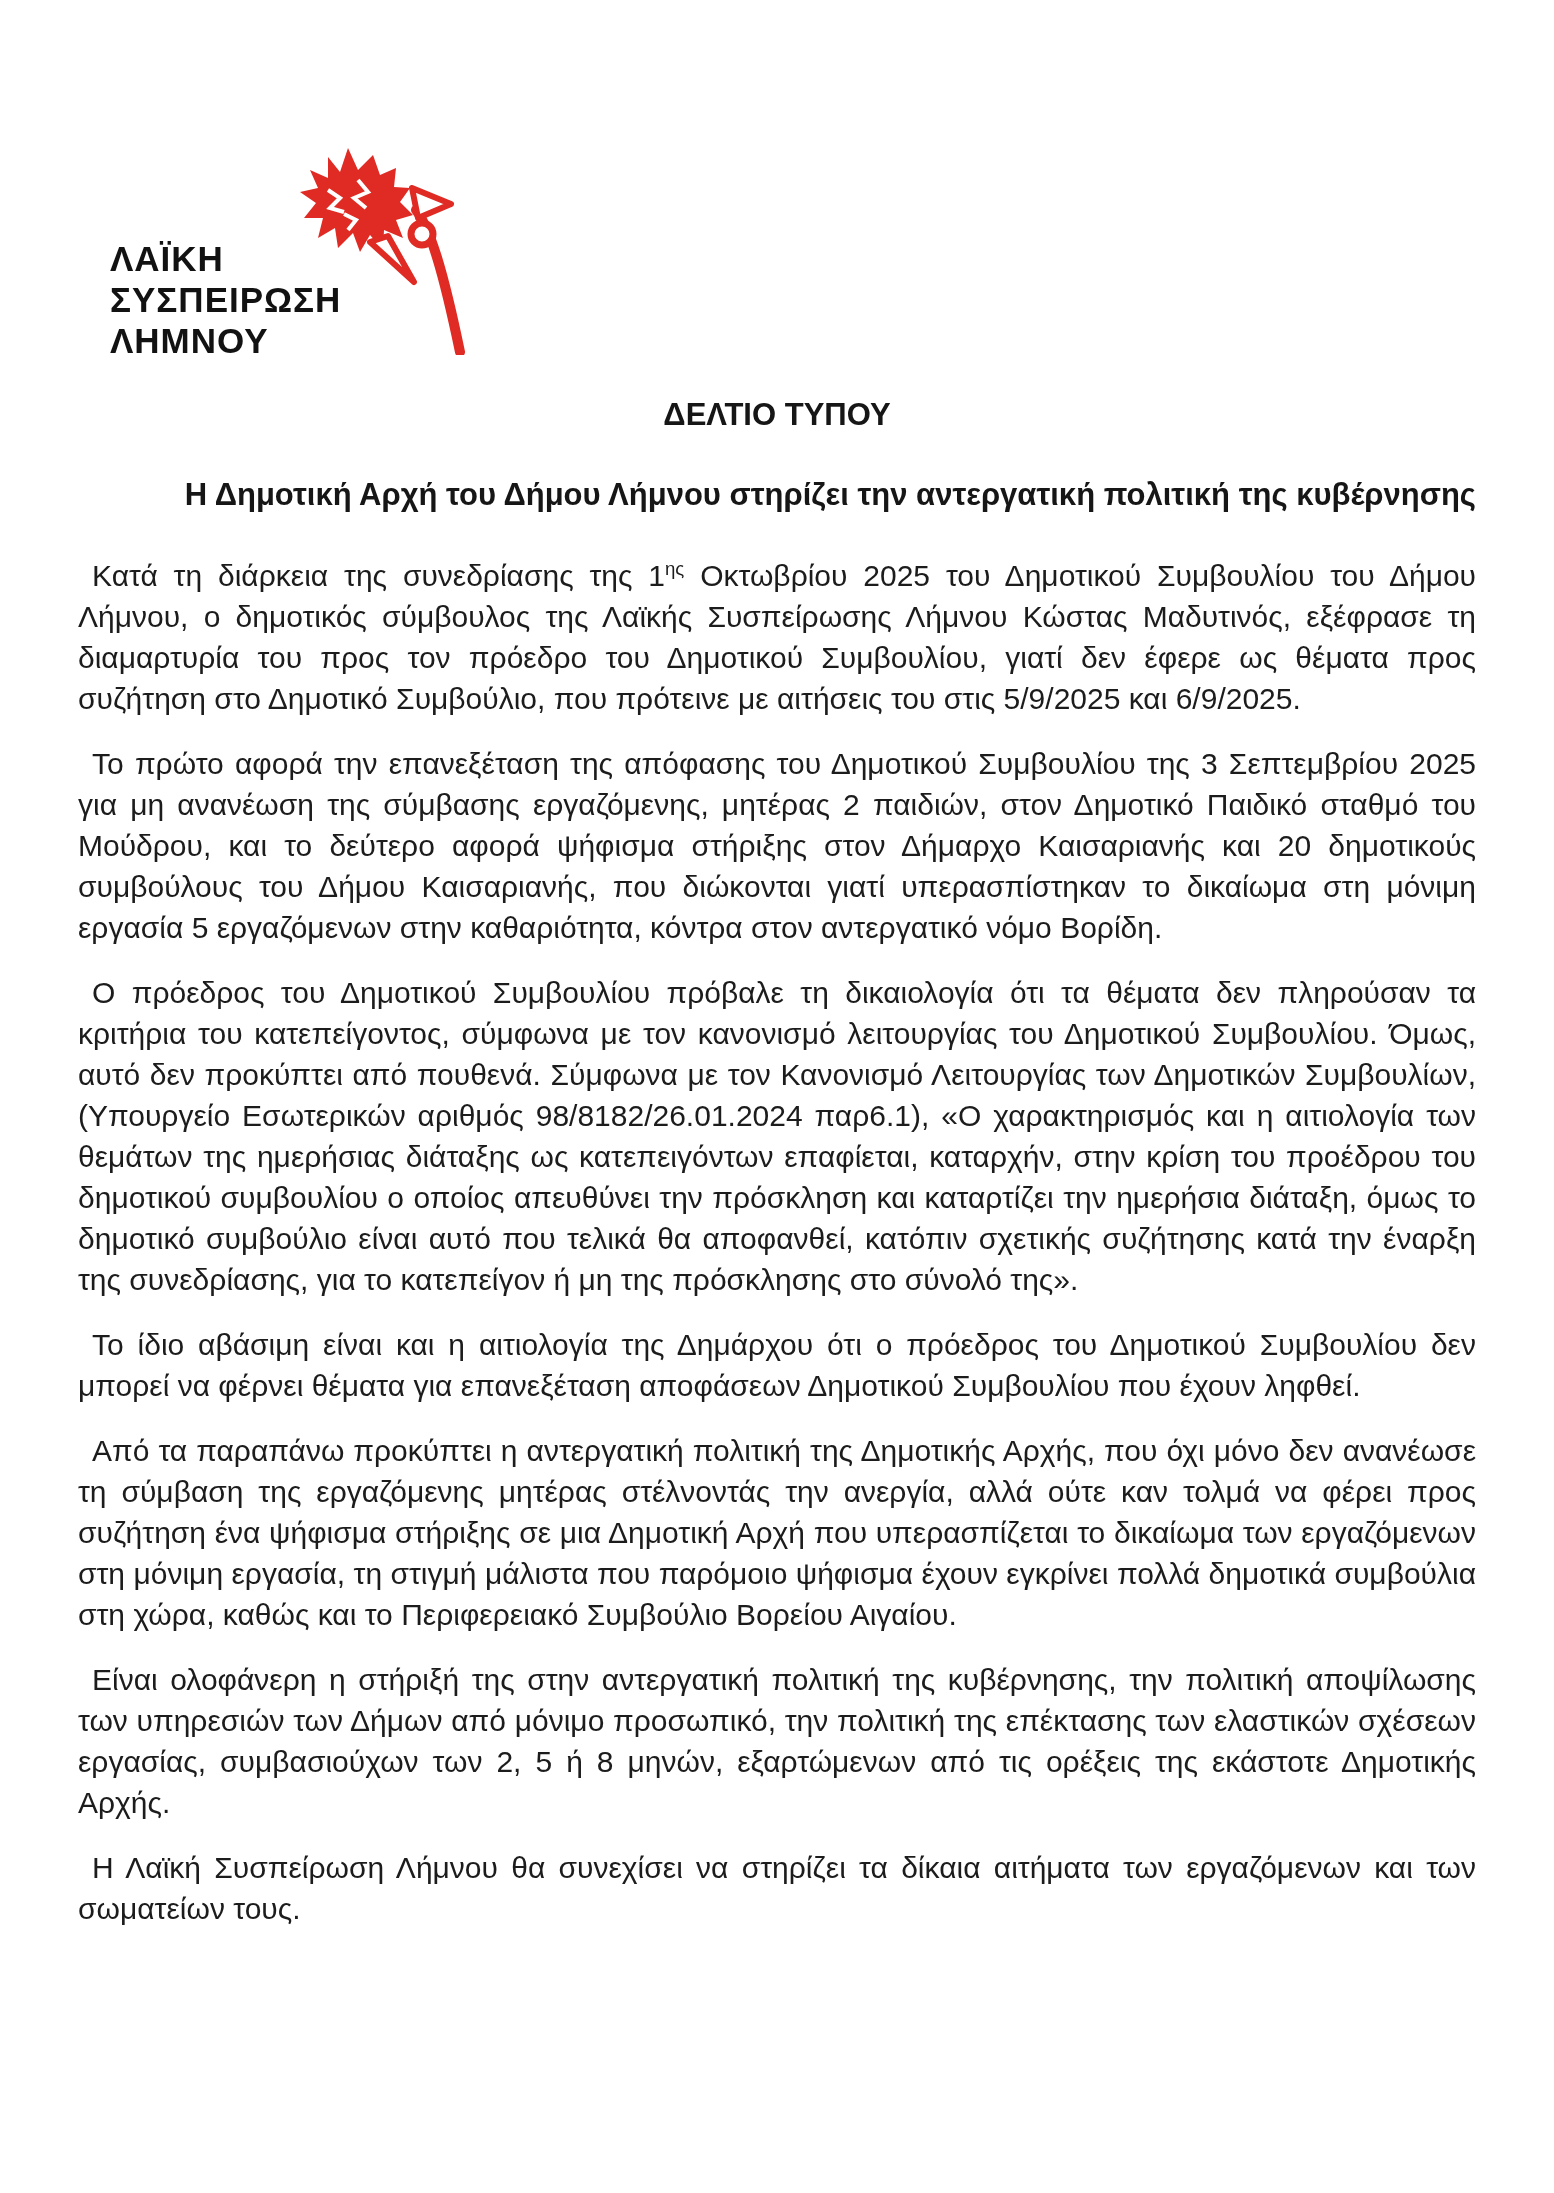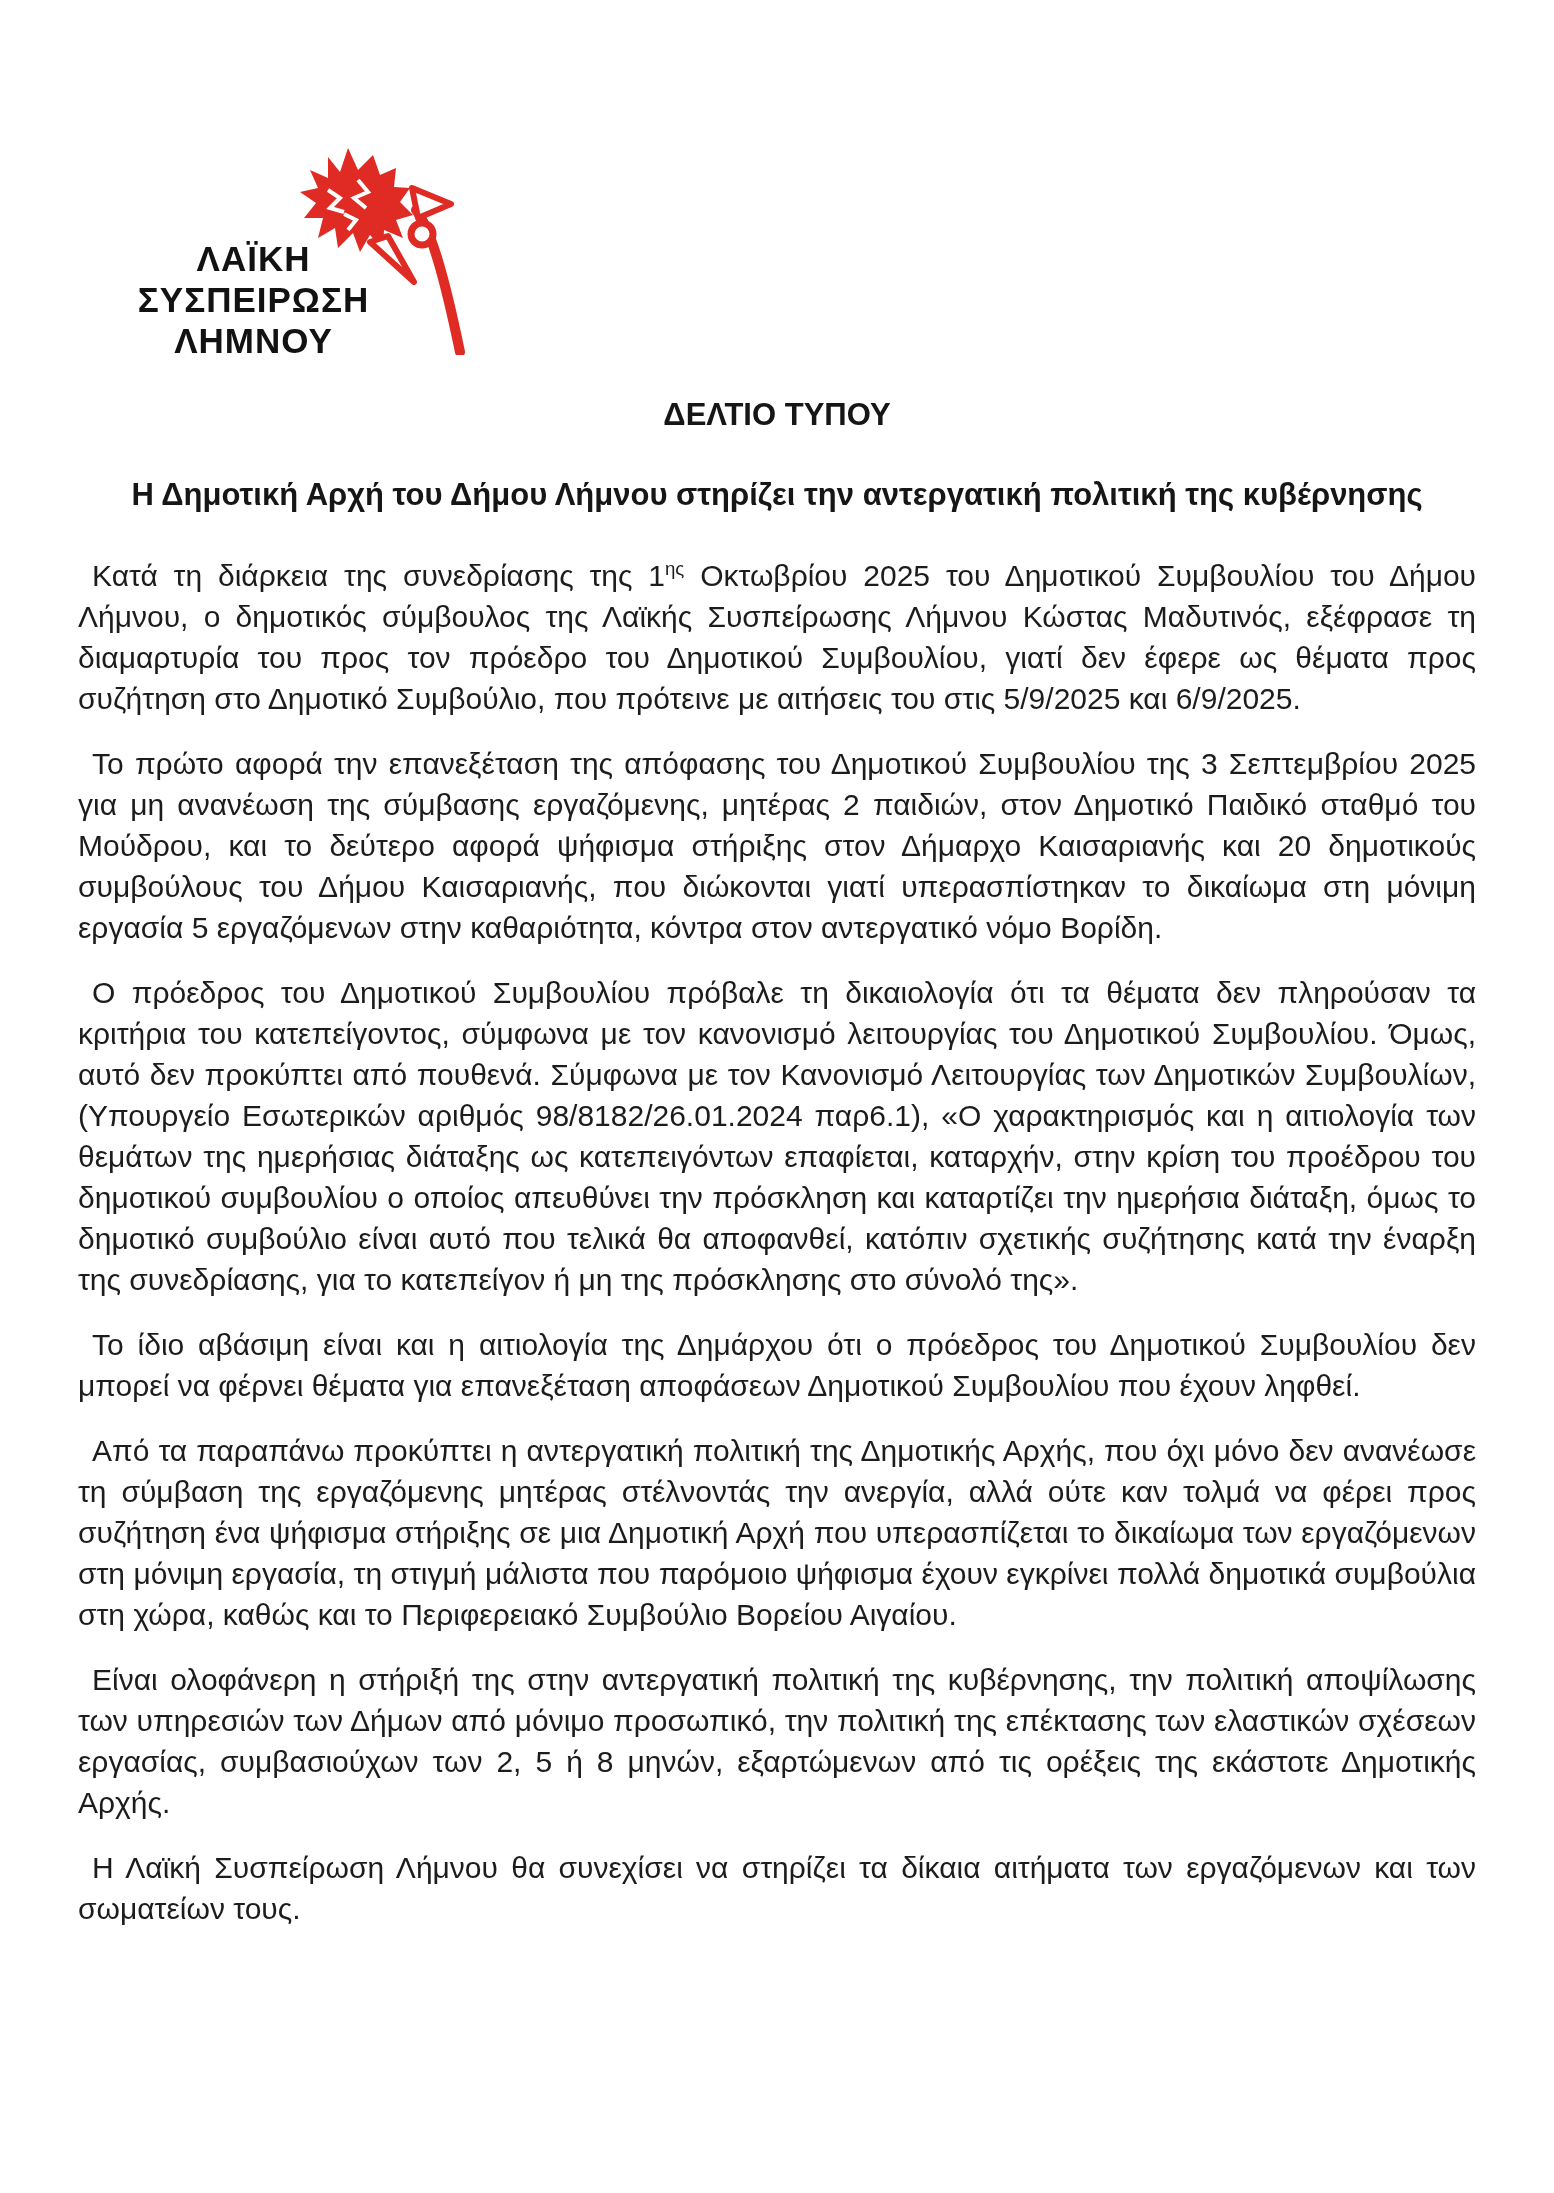--- a/index.html
+++ b/index.html
@@ -15,24 +15,24 @@
   }
   
   .logo-block {
     position: relative;
     width: 430px;
     height: 205px;
     margin: 160px 0 0 32px;
   }
   .logo-text {
     position: absolute;
-    left: 16px;
+    left: 0;
     top: 78px;
     width: 255px;
-    text-align: center;
+    text-align: left;
     font-weight: bold;
     font-size: 35px;
     line-height: 41px;
     color: #121212;
     letter-spacing: 1px;
     white-space: nowrap;
   }
   .carnation {
     position: absolute;
     left: 178px;
@@ -41,21 +41,21 @@
   
   .doc-title {
     margin: 32px 0 0 0;
     text-align: center;
     font-size: 31px;
     font-weight: bold;
     color: #161616;
   }
   .doc-subtitle {
     margin: 44px 0 0 0;
-    text-align: center;
+    text-align: right;
     font-size: 31px;
     font-weight: bold;
     color: #161616;
   }
   
   .doc-body { margin-top: 42px; }
   .doc-body p {
     margin: 16px 0 24px 0;
     font-size: 30px;
     line-height: 41px;

